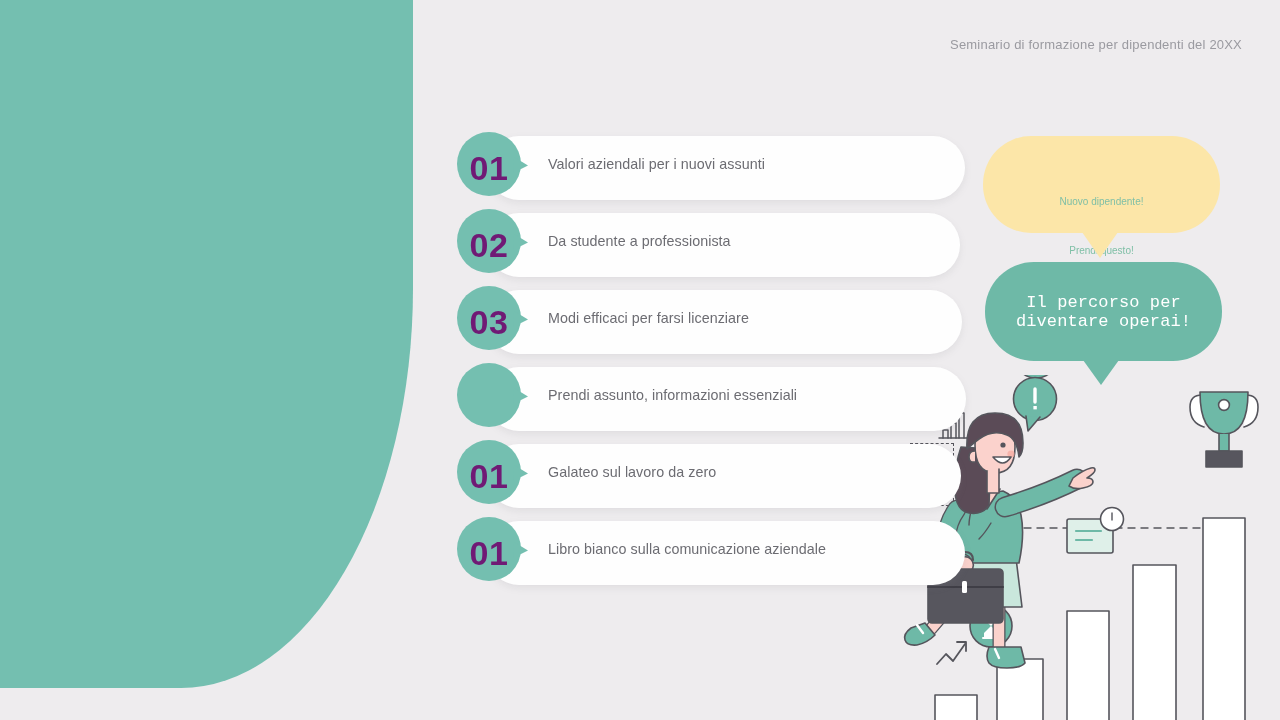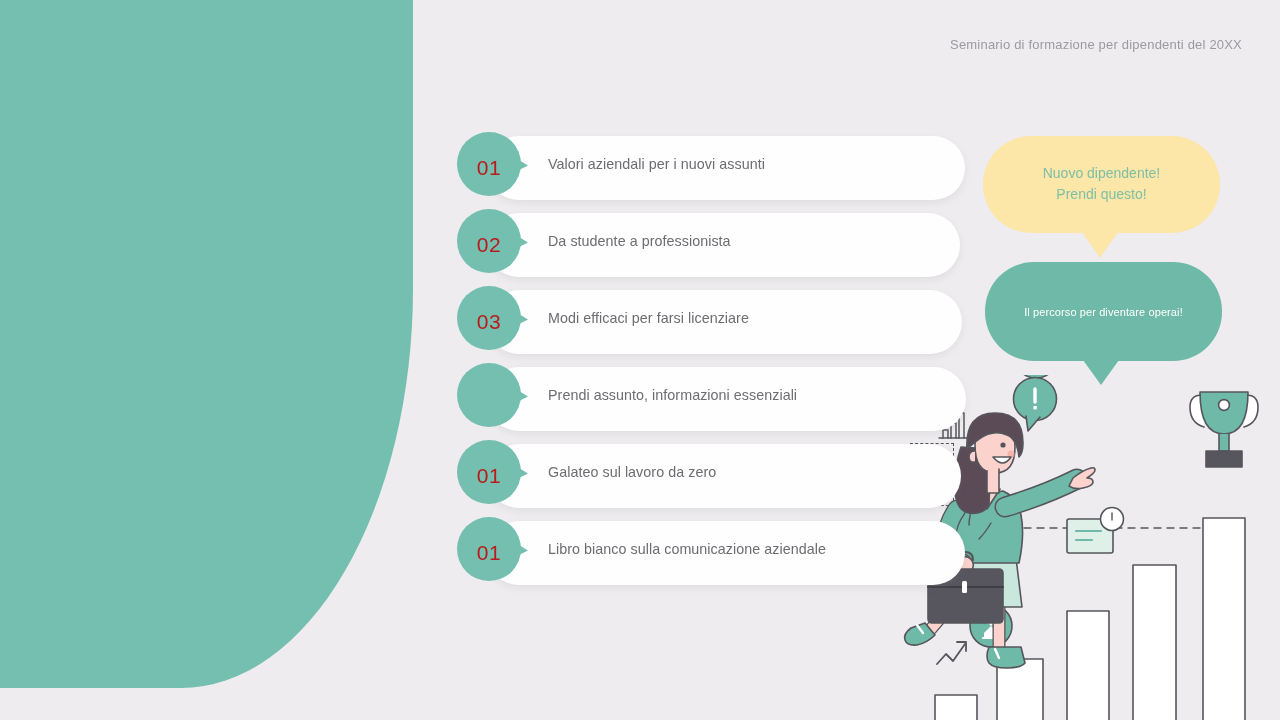--- a/index.html
+++ b/index.html
@@ -55,56 +55,56 @@
     box-shadow:0 3px 7px rgba(130,130,140,0.13);
   }
   .agenda-num-wrap{
     position:absolute; left:0; top:-4px;
     width:72px; height:72px; z-index:3;
   }
   .agenda-num-wrap svg{ position:absolute; left:0; top:0; }
   .agenda-num{
     position:absolute; left:0; top:0; width:64px; height:72px;
     display:flex; align-items:center; justify-content:center;
-    color:#b91c1c; font-size:21px; font-weight:normal; letter-spacing:0.5px;
+    color:#701a75; font-size:34px; font-weight:bold; letter-spacing:0.5px;
   }
   .agenda-label{
     position:absolute; left:91px; top:0; height:56px;
     display:flex; align-items:center;
     color:#6C6C72; font-size:14.3px; letter-spacing:0.05px;
     white-space:nowrap; z-index:4;
   }
 
   
   #bubble-yellow{
     position:absolute; left:983px; top:136px;
     width:237px; height:97px;
     background:#FCE6A8; border-radius:48px;
     z-index:5; text-align:center;
     padding-top:27px;
   }
   #bubble-yellow .bline{
-    color:#7FBFA6; font-size:14px; line-height:21px; display:block;
+    color:#7FBFA6; font-size:10px; line-height:21px; display:block;margin-top:28px;
   }
   #bubble-yellow:after{
     content:""; position:absolute; left:99px; bottom:-25px;
     width:0; height:0;
     border-left:18px solid transparent;
     border-right:18px solid transparent;
     border-top:26px solid #FCE6A8;
   }
   #bubble-green{
     position:absolute; left:985px; top:262px;
     width:237px; height:99px;
     background:#6EB9A7; border-radius:49px;
     z-index:5; text-align:center;
     display:flex; align-items:center; justify-content:center;
   }
   #bubble-green .bline{
-    color:#ffffff; font-size:11px; letter-spacing:0.1px;
+    color:#ffffff; font-size:17px; letter-spacing:0.1px;font-family:Liberation Mono, monospace;
   }
   #bubble-green:after{
     content:""; position:absolute; left:98px; bottom:-24px;
     width:0; height:0;
     border-left:18px solid transparent;
     border-right:18px solid transparent;
     border-top:25px solid #6EB9A7;
   }
 
   

